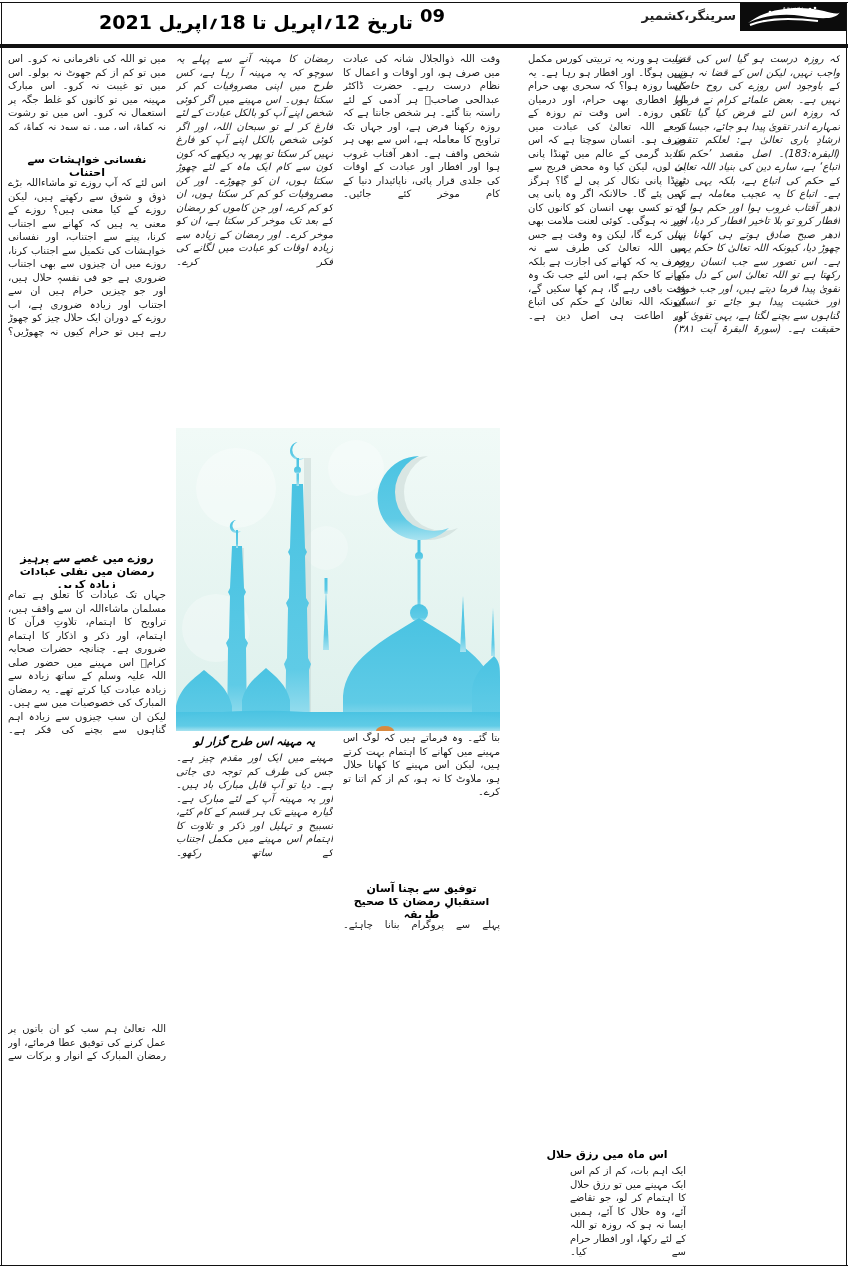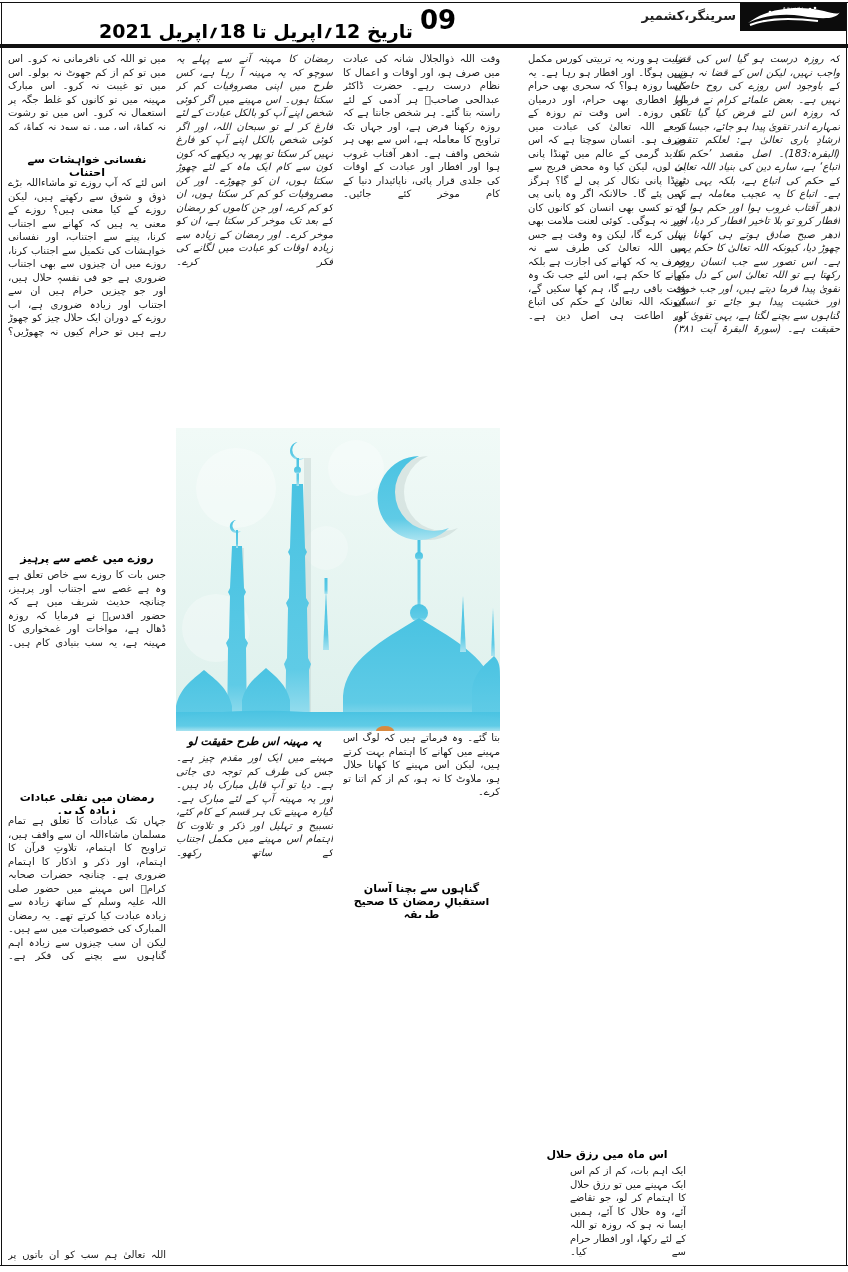--- a/index.html
+++ b/index.html
@@ -19,22 +19,22 @@
   
   .masthead-box{
     position:absolute;right:2px;top:3px;width:106px;height:28px;background:#0c0c0c;
     display:flex;align-items:center;justify-content:center;
   }
   .masthead-loc{
     position:absolute;right:112px;top:8px;font-size:13px;color:#222;letter-spacing:0;
     font-weight:bold;
   }
   
-  .pn{position:absolute;left:420px;top:5px;font-size:26px;font-weight:bold;color:#000;}
-  .dl{position:absolute;left:96px;top:20px;width:320px;text-align:center;font-size:19px;font-weight:bold;color:#000;white-space:nowrap;}
+  .pn{position:absolute;left:420px;top:5px;font-size:18px;font-weight:bold;color:#000;}
+  .dl{position:absolute;left:96px;top:11px;width:320px;text-align:center;font-size:19px;font-weight:bold;color:#000;white-space:nowrap;}
 
   
   .col{position:absolute;top:52px;height:1210px;overflow:hidden;}
   .col .para{
     font-size:10px;line-height:13.5px;text-align:justify;text-align-last:justify;
     color:#1a1a1a;overflow:hidden;direction:rtl;word-break:break-word;
   }
   .col .heading{
     font-size:11px;font-weight:bold;text-align:center;color:#000;
     overflow:hidden;display:flex;align-items:center;justify-content:center;direction:rtl;
@@ -77,35 +77,35 @@
     </div>
   <div class="col" style="left:528px;width:158px;">
       <div class="para" style="height: 1092px;">تربیت ہو ورنہ یہ تربیتی کورس مکمل نہیں ہوگا۔ اور افطار ہو رہا ہے۔ یہ کیسا روزہ ہوا؟ کہ سحری بھی حرام اور افطاری بھی حرام، اور درمیان میں روزہ۔ اس وقت تم روزہ کے ذریعے اللہ تعالیٰ کی عبادت میں صرف ہو۔ انسان سوچتا ہے کہ اس شدید گرمی کے عالم میں ٹھنڈا پانی پی لوں، لیکن کیا وہ محض فریج سے ٹھنڈا پانی نکال کر پی لے گا؟ ہرگز نہیں پئے گا۔ حالانکہ اگر وہ پانی پی لے تو کسی بھی انسان کو کانوں کان خبر نہ ہوگی۔ کوئی لعنت ملامت بھی نہیں کرے گا، لیکن وہ وقت ہے جس میں اللہ تعالیٰ کی طرف سے نہ صرف یہ کہ کھانے کی اجازت ہے بلکہ کھانے کا حکم ہے، اس لئے جب تک وہ وقت باقی رہے گا، ہم کھا سکیں گے، کیونکہ اللہ تعالیٰ کے حکم کی اتباع اور اطاعت ہی اصل دین ہے۔</div>
       <div class="heading" style="height: 20px;">اس ماہ میں رزق حلال</div>
       <div class="para" style="height: 98px; margin-left: 42px;">ایک اہم بات، کم از کم اس ایک مہینے میں تو رزق حلال کا اہتمام کر لو، جو تقاضے آئے، وہ حلال کا آئے، ہمیں ایسا نہ ہو کہ روزہ تو اللہ کے لئے رکھا، اور افطار حرام سے کیا۔</div>
     </div>
   <div class="col" style="left:343px;width:157px;">
       <div class="para" style="height: 376px;">وقت اللہ ذوالجلال شانہ کی عبادت میں صرف ہو، اور اوقات و اعمال کا نظام درست رہے۔ حضرت ڈاکٹر عبدالحی صاحبؒ ہر آدمی کے لئے راستہ بتا گئے۔ ہر شخص جانتا ہے کہ روزہ رکھنا فرض ہے، اور جہاں تک تراویح کا معاملہ ہے، اس سے بھی ہر شخص واقف ہے۔ ادھر آفتاب غروب ہوا اور افطار اور عبادت کے اوقات کی جلدی قرار پائی، ناپائیدار دنیا کے کام موخر کئے جائیں۔</div>
       <div class="gap" style="height: 303px;"></div>
       <div class="para" style="height: 147px;">بتا گئے۔ وہ فرماتے ہیں کہ لوگ اس مہینے میں کھانے کا اہتمام بہت کرتے ہیں، لیکن اس مہینے کا کھانا حلال ہو، ملاوٹ کا نہ ہو، کم از کم اتنا تو کرے۔</div>
-      <div class="heading" style="height: 20px;">گناہوں سے بچنا آسان</div>
+      <div class="heading" style="height: 20px;">توفیق سے بچنا آسان</div>
       <div class="heading" style="height: 20px;">استقبالِ رمضان کا صحیح طریقہ</div>
+      <div class="para" style="height: 44px;">پہلے سے پروگرام بنانا چاہئے۔</div>
     </div>
   <div class="col" style="left:176px;width:157px;font-style:italic;">
       <div class="para" style="height: 376px;">رمضان کا مہینہ آنے سے پہلے یہ سوچو کہ یہ مہینہ آ رہا ہے، کس طرح میں اپنی مصروفیات کم کر سکتا ہوں۔ اس مہینے میں اگر کوئی شخص اپنے آپ کو بالکل عبادت کے لئے فارغ کر لے تو سبحان اللہ، اور اگر کوئی شخص بالکل اپنے آپ کو فارغ نہیں کر سکتا تو پھر یہ دیکھے کہ کون کون سے کام ایک ماہ کے لئے چھوڑ سکتا ہوں، ان کو چھوڑے۔ اور کن مصروفیات کو کم کر سکتا ہوں، ان کو کم کرے، اور جن کاموں کو رمضان کے بعد تک موخر کر سکتا ہے، ان کو موخر کرے۔ اور رمضان کے زیادہ سے زیادہ اوقات کو عبادت میں لگانے کی فکر کرے۔</div>
       <div class="gap" style="height: 303px;"></div>
-      <div class="heading" style="height: 20px;">یہ مہینہ اس طرح حقیقت لو</div>
+      <div class="heading" style="height: 20px;">یہ مہینہ اس طرح گزار لو</div>
       <div class="para" style="height: 274px;">مہینے میں ایک اور مقدم چیز ہے۔ جس کی طرف کم توجہ دی جاتی ہے۔ دیا تو آپ قابل مبارک باد ہیں۔ اور یہ مہینہ آپ کے لئے مبارک ہے۔ گیارہ مہینے تک ہر قسم کے کام کئے، تسبیح و تہلیل اور ذکر و تلاوت کا اہتمام اس مہینے میں مکمل اجتناب کے ساتھ رکھو۔</div>
     </div>
   <div class="col" style="left:8px;width:158px;">
       <div class="para" style="height: 78px;">میں تو اللہ کی نافرمانی نہ کرو۔ اس میں تو کم از کم جھوٹ نہ بولو۔ اس میں تو غیبت نہ کرو۔ اس مبارک مہینہ میں تو کانوں کو غلط جگہ پر استعمال نہ کرو۔ اس میں تو رشوت نہ کھاؤ، اس میں تو سود نہ کھاؤ، کم از کم یہ ایک مہینہ اس طرح گزار لو۔</div>
       <div class="heading" style="height: 20px; margin-top: 26px;">نفسانی خواہشات سے اجتناب</div>
       <div class="para" style="height: 372px;">اس لئے کہ آپ روزے تو ماشاءاللہ بڑے ذوق و شوق سے رکھتے ہیں، لیکن روزے کے کیا معنی ہیں؟ روزے کے معنی یہ ہیں کہ کھانے سے اجتناب کرنا، پینے سے اجتناب، اور نفسانی خواہشات کی تکمیل سے اجتناب کرنا، روزے میں ان چیزوں سے بھی اجتناب ضروری ہے جو فی نفسہٖ حلال ہیں، اور جو چیزیں حرام ہیں ان سے اجتناب اور زیادہ ضروری ہے، اب روزے کے دوران ایک حلال چیز کو چھوڑ رہے ہیں تو حرام کیوں نہ چھوڑیں؟</div>
       <div class="heading" style="height: 20px;">روزے میں غصے سے پرہیز</div>
-      <div class="para" style="height: 226px;">جس بات کا روزے سے خاص تعلق ہے وہ ہے غصے سے اجتناب اور پرہیز، چنانچہ حدیث شریف میں ہے کہ حضور اقدسؐ نے فرمایا کہ روزہ ڈھال ہے، مواخات اور غمخواری کا مہینہ ہے، یہ سب بنیادی کام ہیں۔</div>
       <div class="heading" style="height: 20px;">رمضان میں نفلی عبادات زیادہ کریں</div>
       <div class="para" style="height: 434px;">جہاں تک عبادات کا تعلق ہے تمام مسلمان ماشاءاللہ ان سے واقف ہیں، تراویح کا اہتمام، تلاوتِ قرآن کا اہتمام، اور ذکر و اذکار کا اہتمام ضروری ہے۔ چنانچہ حضرات صحابہ کرامؓ اس مہینے میں حضور صلی اللہ علیہ وسلم کے ساتھ زیادہ سے زیادہ عبادت کیا کرتے تھے۔ یہ رمضان المبارک کی خصوصیات میں سے ہیں۔ لیکن ان سب چیزوں سے زیادہ اہم گناہوں سے بچنے کی فکر ہے۔</div>
       <div class="para" style="height: 40px;">اللہ تعالیٰ ہم سب کو ان باتوں پر عمل کرنے کی توفیق عطا فرمائے، اور رمضان المبارک کے انوار و برکات سے صحیح طور سے مستفید ہونے کی توفیق عطا فرمائے۔ آمین</div>
     </div>
 
   <div class="figure">
     <svg width="324" height="303" viewBox="0 0 324 303">
       <defs>
         <linearGradient id="bg" x1="0" y1="0" x2="0" y2="1">
           <stop offset="0" stop-color="#f1faf7"></stop>

